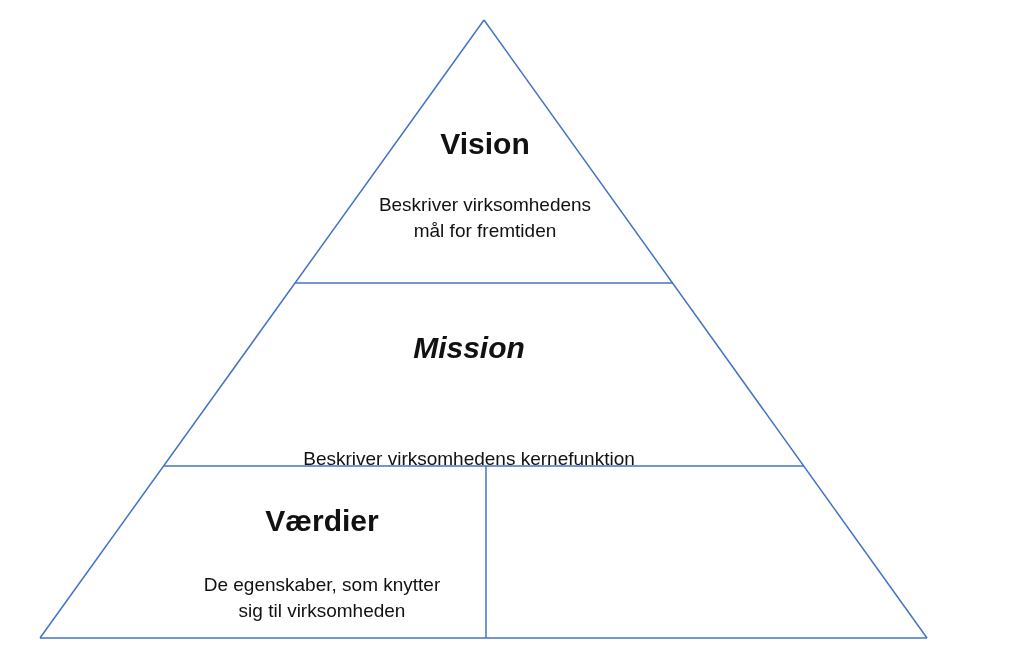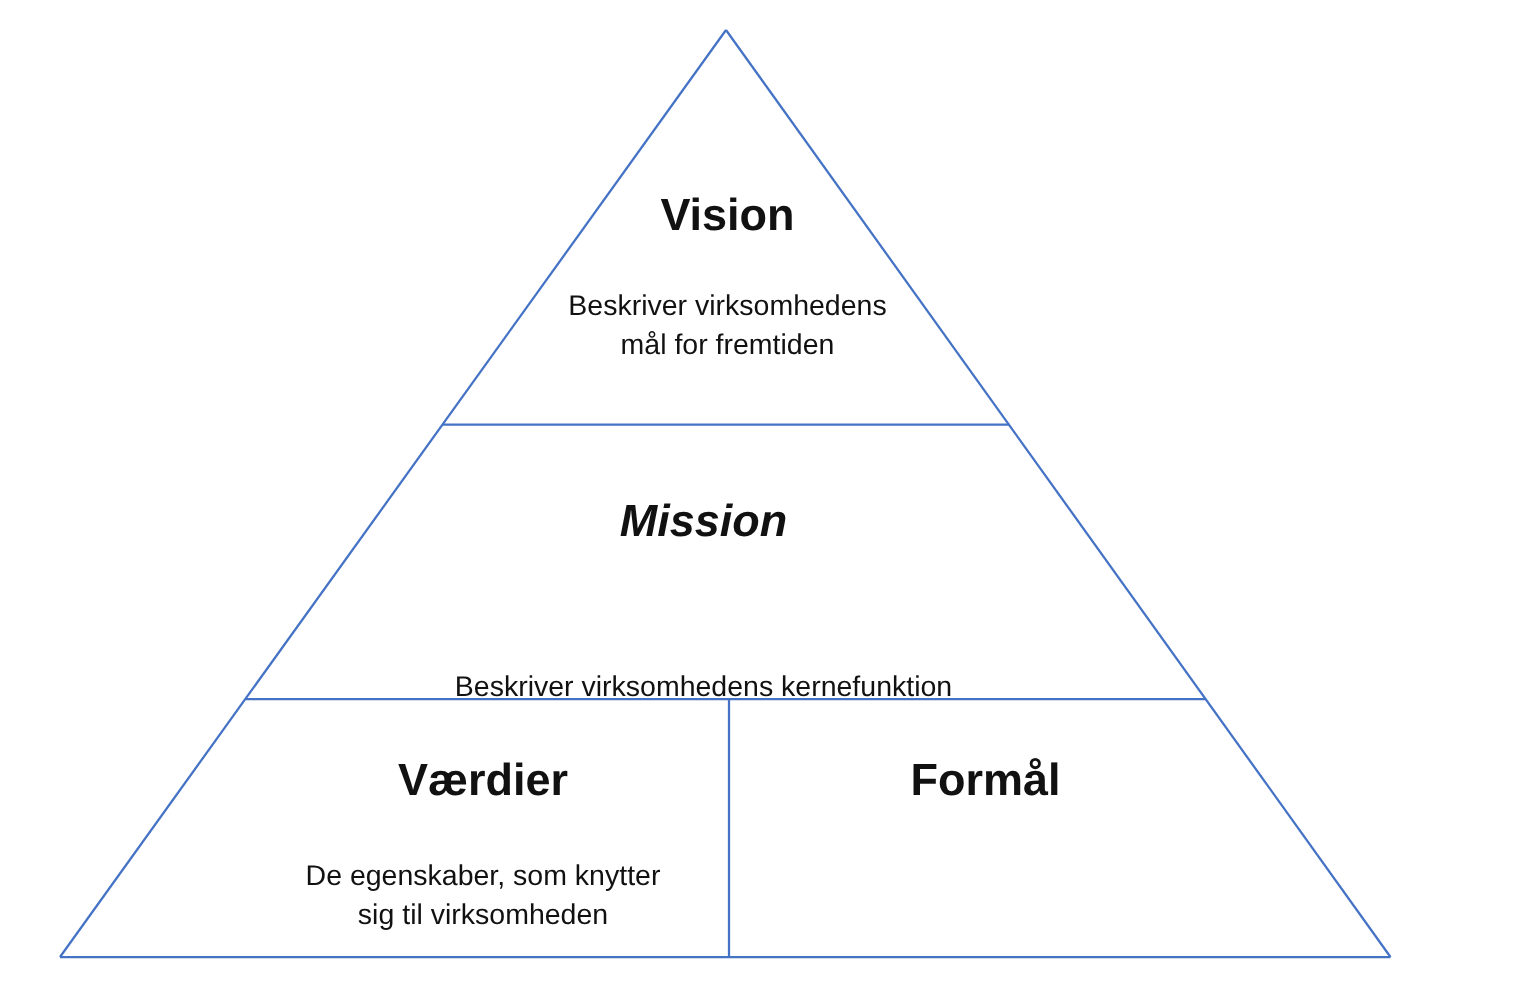--- a/index.html
+++ b/index.html
@@ -57,15 +57,14 @@
 mål for fremtiden</div>
   <div class="tier-text tier-title" style="left:335px; top:126px; width:300px;">Vision</div>
 
   <div class="tier-text tier-title" style="left:319px; top:330px; width:300px;font-style:italic;">Mission</div>
   <div class="tier-text tier-desc" style="left:259px; top:398px; width:420px;margin-top:48px;">Beskriver virksomhedens kernefunktion</div>
 
   <div class="tier-text tier-desc" style="left:182px; top:572px; width:280px;">De egenskaber, som knytter
 sig til virksomheden</div>
   <div class="tier-text tier-title" style="left:172px; top:503px; width:300px;">Værdier</div>
 
-  <div class="tier-text tier-title" style="left:507px; top:503px; width:300px;">Formål</div>
 
 </div>
 
 </body></html>

